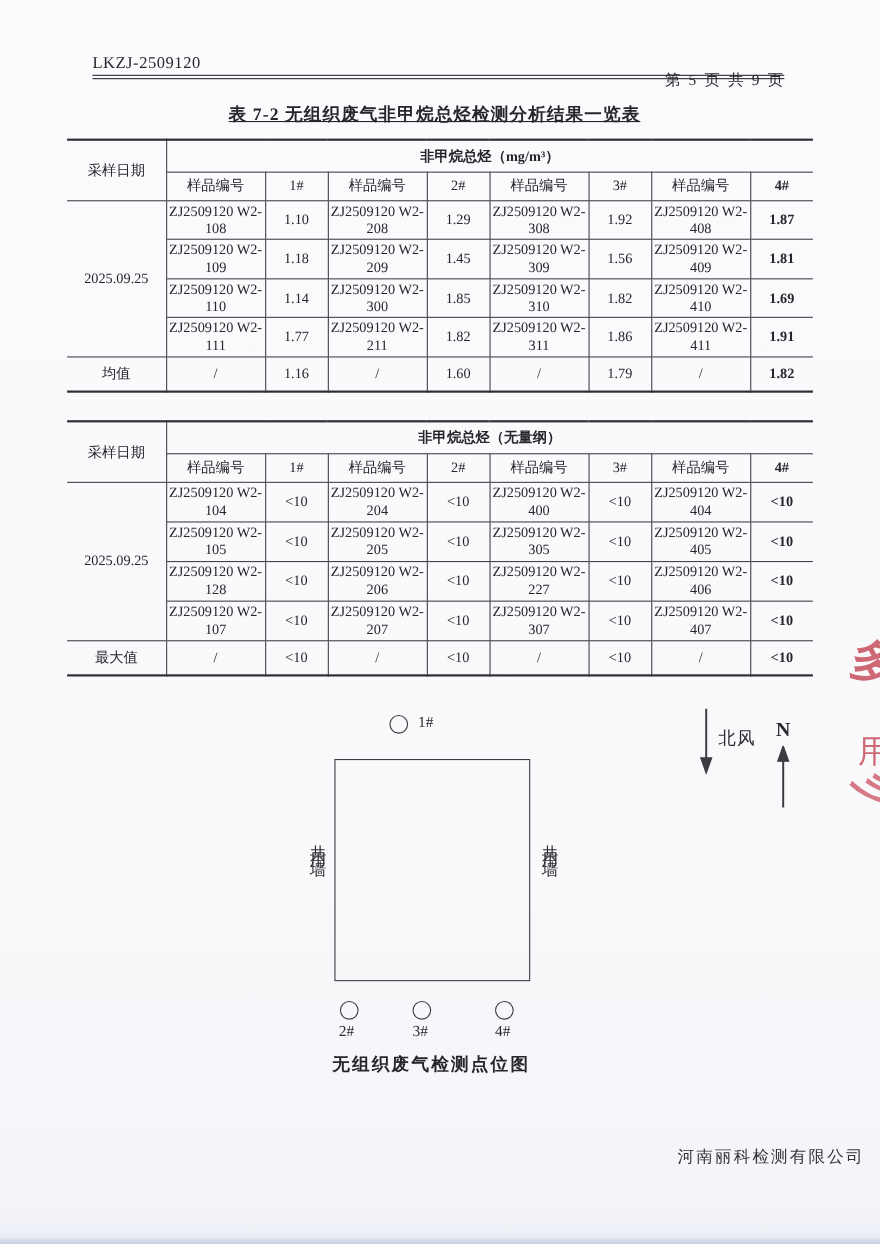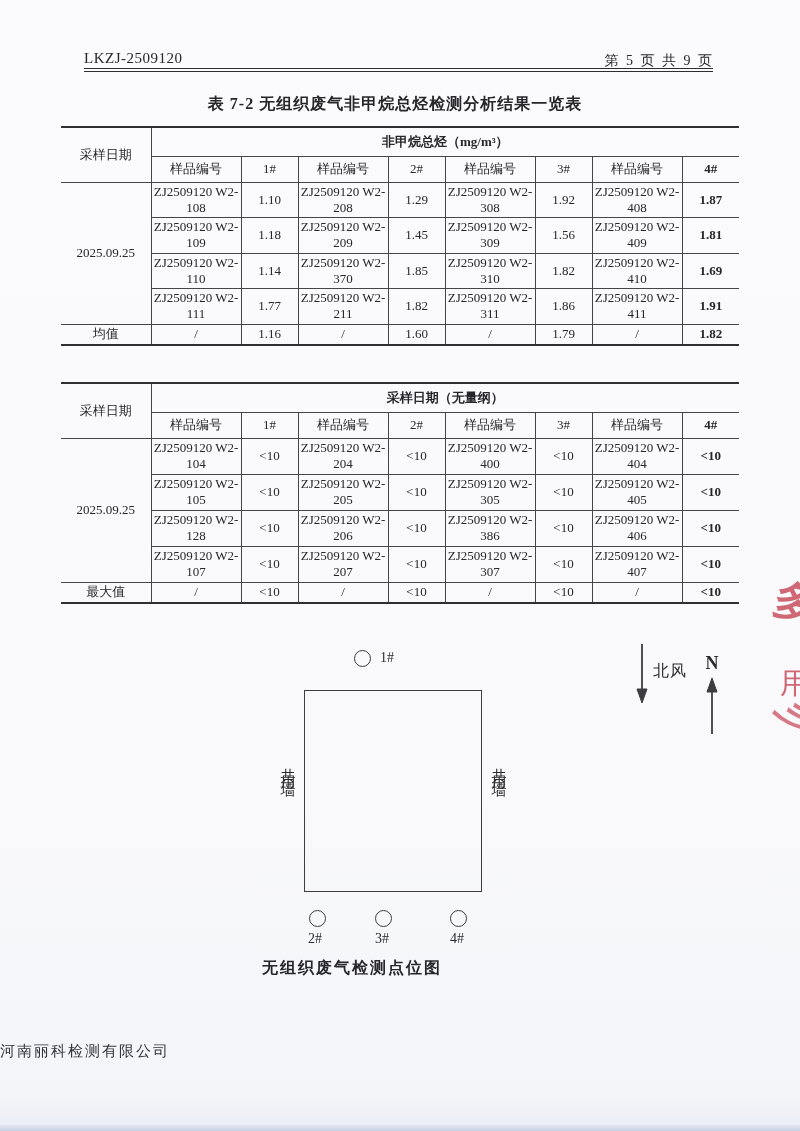--- a/index.html
+++ b/index.html
@@ -5,50 +5,50 @@
   html,body{margin:0;padding:0;}
   body{background:#e8e8ea;font-family:"Liberation Serif","DejaVu Serif",serif;}
   .page{
     position:relative;width:800px;height:1131px;margin:0 auto;
     background:linear-gradient(180deg,#fbfbfd 0%,#f9f9fb 70%,#f4f5f9 97%,#e9ecf4 100%);
     color:#26262b;overflow:hidden;
   }
   .abs{position:absolute;}
   
   .doc-code{left:84px;top:50px;font-size:15px;letter-spacing:.5px;}
-  .page-num{right:86px;top:52px;font-size:14px;letter-spacing:2px;}
+  .page-num{right:86px;top:64px;font-size:14px;letter-spacing:2px;}
   .head-rule{left:84px;top:68px;width:629px;height:0;border-top:4px double #2c2c31;}
   
   .tbl-title{left:0;width:790px;text-align:center;font-size:16px;font-weight:700;letter-spacing:1px;}
-  .t1-title{top:94px;}
+  .t1-title{top:94px;text-decoration:underline;}
   .t2-title{top:352px;}
   
   table.rpt{border-collapse:collapse;table-layout:fixed;width:678px;
     border-top:2.5px solid #2e2e33;border-bottom:2.5px solid #2e2e33;}
   table.rpt td,table.rpt th{
     border:1px solid #44444a;font-weight:normal;text-align:center;vertical-align:middle;
     font-size:13px;line-height:1.25;padding:1px 2px;color:#26262b;font-family:inherit;}
   table.rpt .nl{border-left:none;}
   table.rpt .nr{border-right:none;font-weight:bold;}
   .t1{left:61px;top:126px;}
   .t2{left:61px;top:382px;}
   .r-h1{height:29px;} .r-h2{height:26px;margin-top:12px;}
   .t1 .r-d{height:33px;} .t2 .r-d{height:36px;}
-  .r-s{height:21px;}
+  .r-s{height:32px;}
   
   .pt{width:15px;height:15px;border:1.6px solid #3c3c41;border-radius:50%;background:transparent;}
   .pt-label{font-size:14px;color:#2a2a2f;}
   .building{left:304px;top:690px;width:176px;height:200px;border:1.6px solid #3c3c41;}
   .wall{writing-mode:vertical-rl;text-orientation:upright;font-size:15px;letter-spacing:7px;color:#2a2a2f;}
   .wind-label{font-size:16px;color:#2a2a2f;letter-spacing:1px;}
   .north-label{font-size:18px;font-weight:700;color:#2a2a2f;}
-  .diagram-caption{left:262px;top:958px;width:260px;text-align:left;
+  .diagram-caption{left:262px;top:958px;width:260px;text-align:center;
     font-size:16px;font-weight:700;letter-spacing:2px;}
   
-  .footer{left:0;top:1042px;width:786px;text-align:left;font-size:15px;letter-spacing:2px;color:#33333a;}
+  .footer{left:0;top:1042px;width:786px;text-align:right;font-size:15px;letter-spacing:2px;color:#33333a;}
   
   .stamp{color:#c84f5e;opacity:.85;font-weight:700;pointer-events:none;}
   .sf1{right:-16px;top:574px;font-size:42px;transform:rotate(14deg);}
   .sf2{right:-9px;top:664px;font-size:29px;font-weight:400;}
   .sf3{right:-14px;top:692px;font-size:36px;transform:rotate(55deg);opacity:.75;}
   .bottom-edge{left:0;bottom:0;width:800px;height:6px;
     background:linear-gradient(180deg,#e3e7f1,#c7cfe3);}
   svg line,svg polygon{stroke:#3c3c41;}
 </style>
 </head>
@@ -106,21 +106,21 @@
       <td>ZJ2509120 W2-209</td>
       <td>1.45</td>
       <td>ZJ2509120 W2-309</td>
       <td>1.56</td>
       <td>ZJ2509120 W2-409</td>
       <td class="nr">1.81</td>
     </tr>
     <tr class="r-d">
       <td>ZJ2509120 W2-110</td>
       <td>1.14</td>
-      <td>ZJ2509120 W2-370</td>
+      <td>ZJ2509120 W2-300</td>
       <td>1.85</td>
       <td>ZJ2509120 W2-310</td>
       <td>1.82</td>
       <td>ZJ2509120 W2-410</td>
       <td class="nr">1.69</td>
     </tr>
     <tr class="r-d">
       <td>ZJ2509120 W2-111</td>
       <td>1.77</td>
       <td>ZJ2509120 W2-211</td>
@@ -153,21 +153,21 @@
         <col style="width:90px">
         <col style="width:57px">
         <col style="width:90px">
         <col style="width:57px">
         <col style="width:90px">
         <col style="width:57px">
       </colgroup>
     <tbody>
         <tr class="r-h1">
       <th class="nl" rowspan="2">采样日期</th>
-      <th class="nr" colspan="8">采样日期（无量纲）</th>
+      <th class="nr" colspan="8">非甲烷总烃（无量纲）</th>
     </tr>
     <tr class="r-h2">
       <th>样品编号</th>
       <th>1#</th>
       <th>样品编号</th>
       <th>2#</th>
       <th>样品编号</th>
       <th>3#</th>
       <th>样品编号</th>
       <th class="nr">4#</th>
@@ -191,21 +191,21 @@
       <td>ZJ2509120 W2-305</td>
       <td>&lt;10</td>
       <td>ZJ2509120 W2-405</td>
       <td class="nr">&lt;10</td>
     </tr>
     <tr class="r-d">
       <td>ZJ2509120 W2-128</td>
       <td>&lt;10</td>
       <td>ZJ2509120 W2-206</td>
       <td>&lt;10</td>
-      <td>ZJ2509120 W2-386</td>
+      <td>ZJ2509120 W2-227</td>
       <td>&lt;10</td>
       <td>ZJ2509120 W2-406</td>
       <td class="nr">&lt;10</td>
     </tr>
     <tr class="r-d">
       <td>ZJ2509120 W2-107</td>
       <td>&lt;10</td>
       <td>ZJ2509120 W2-207</td>
       <td>&lt;10</td>
       <td>ZJ2509120 W2-307</td>

